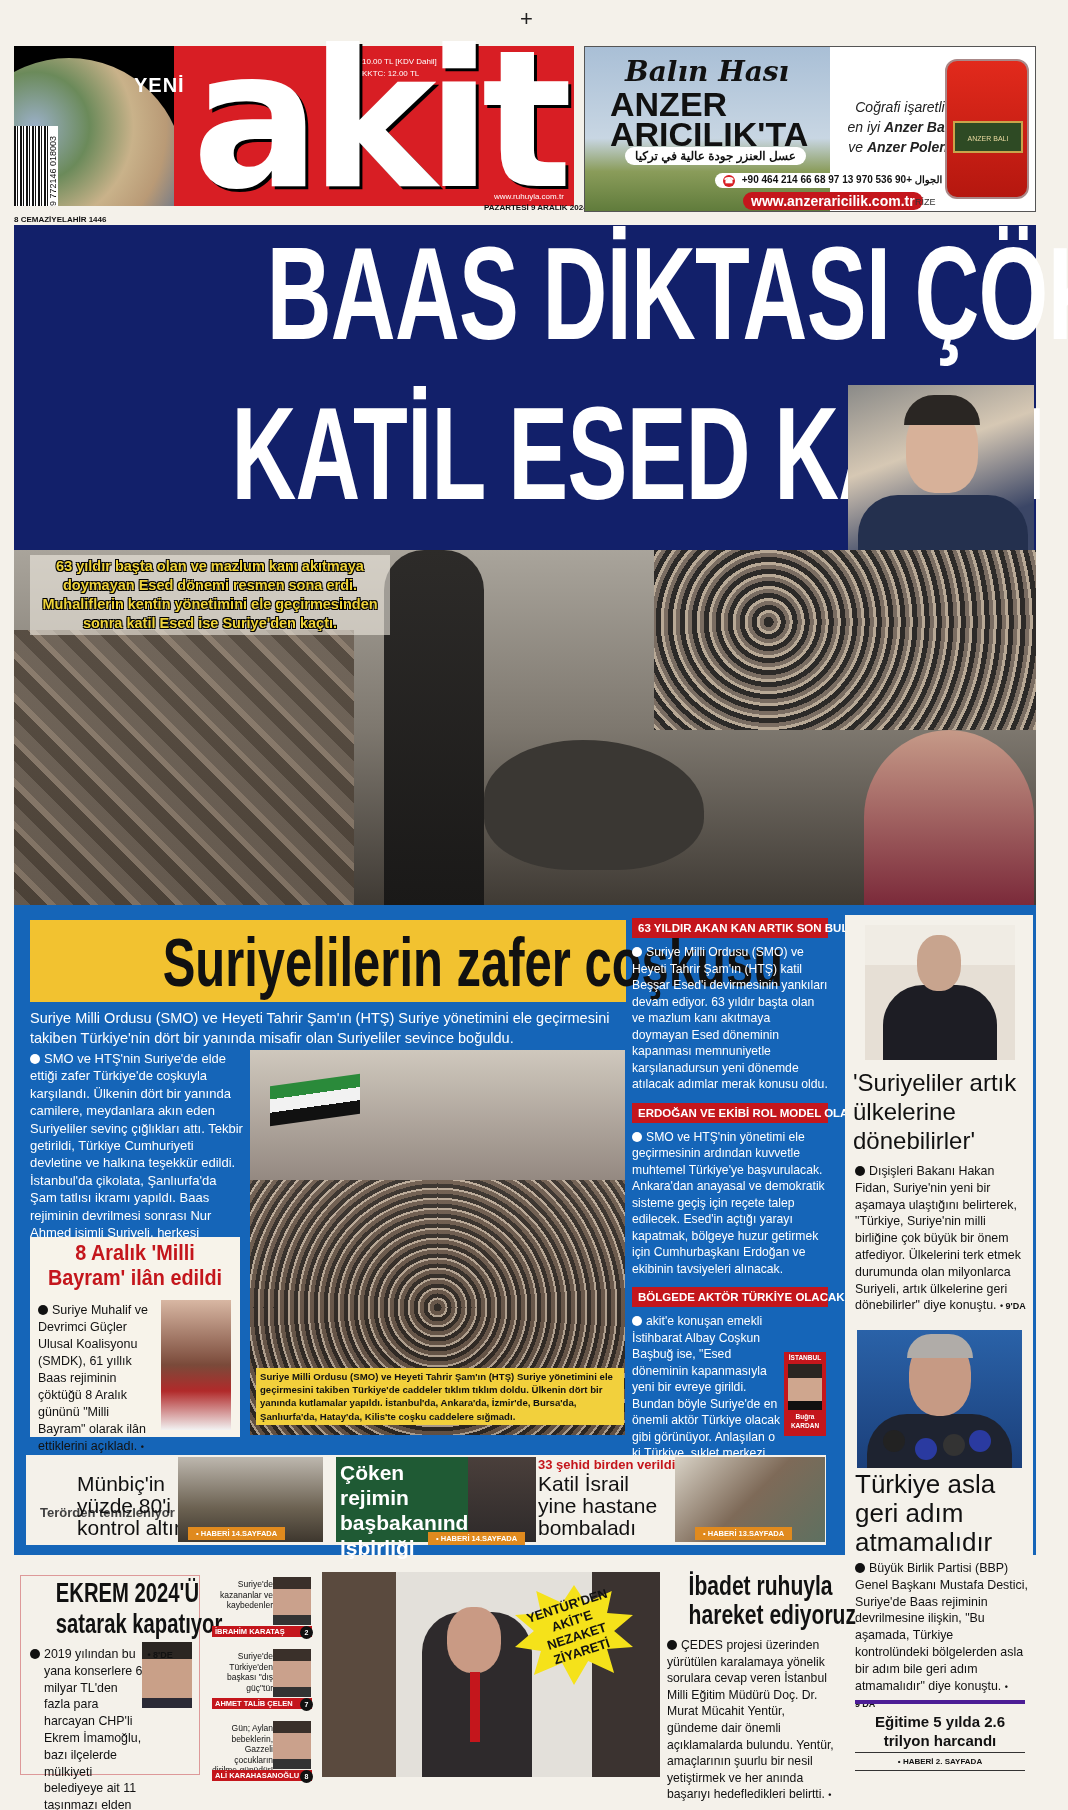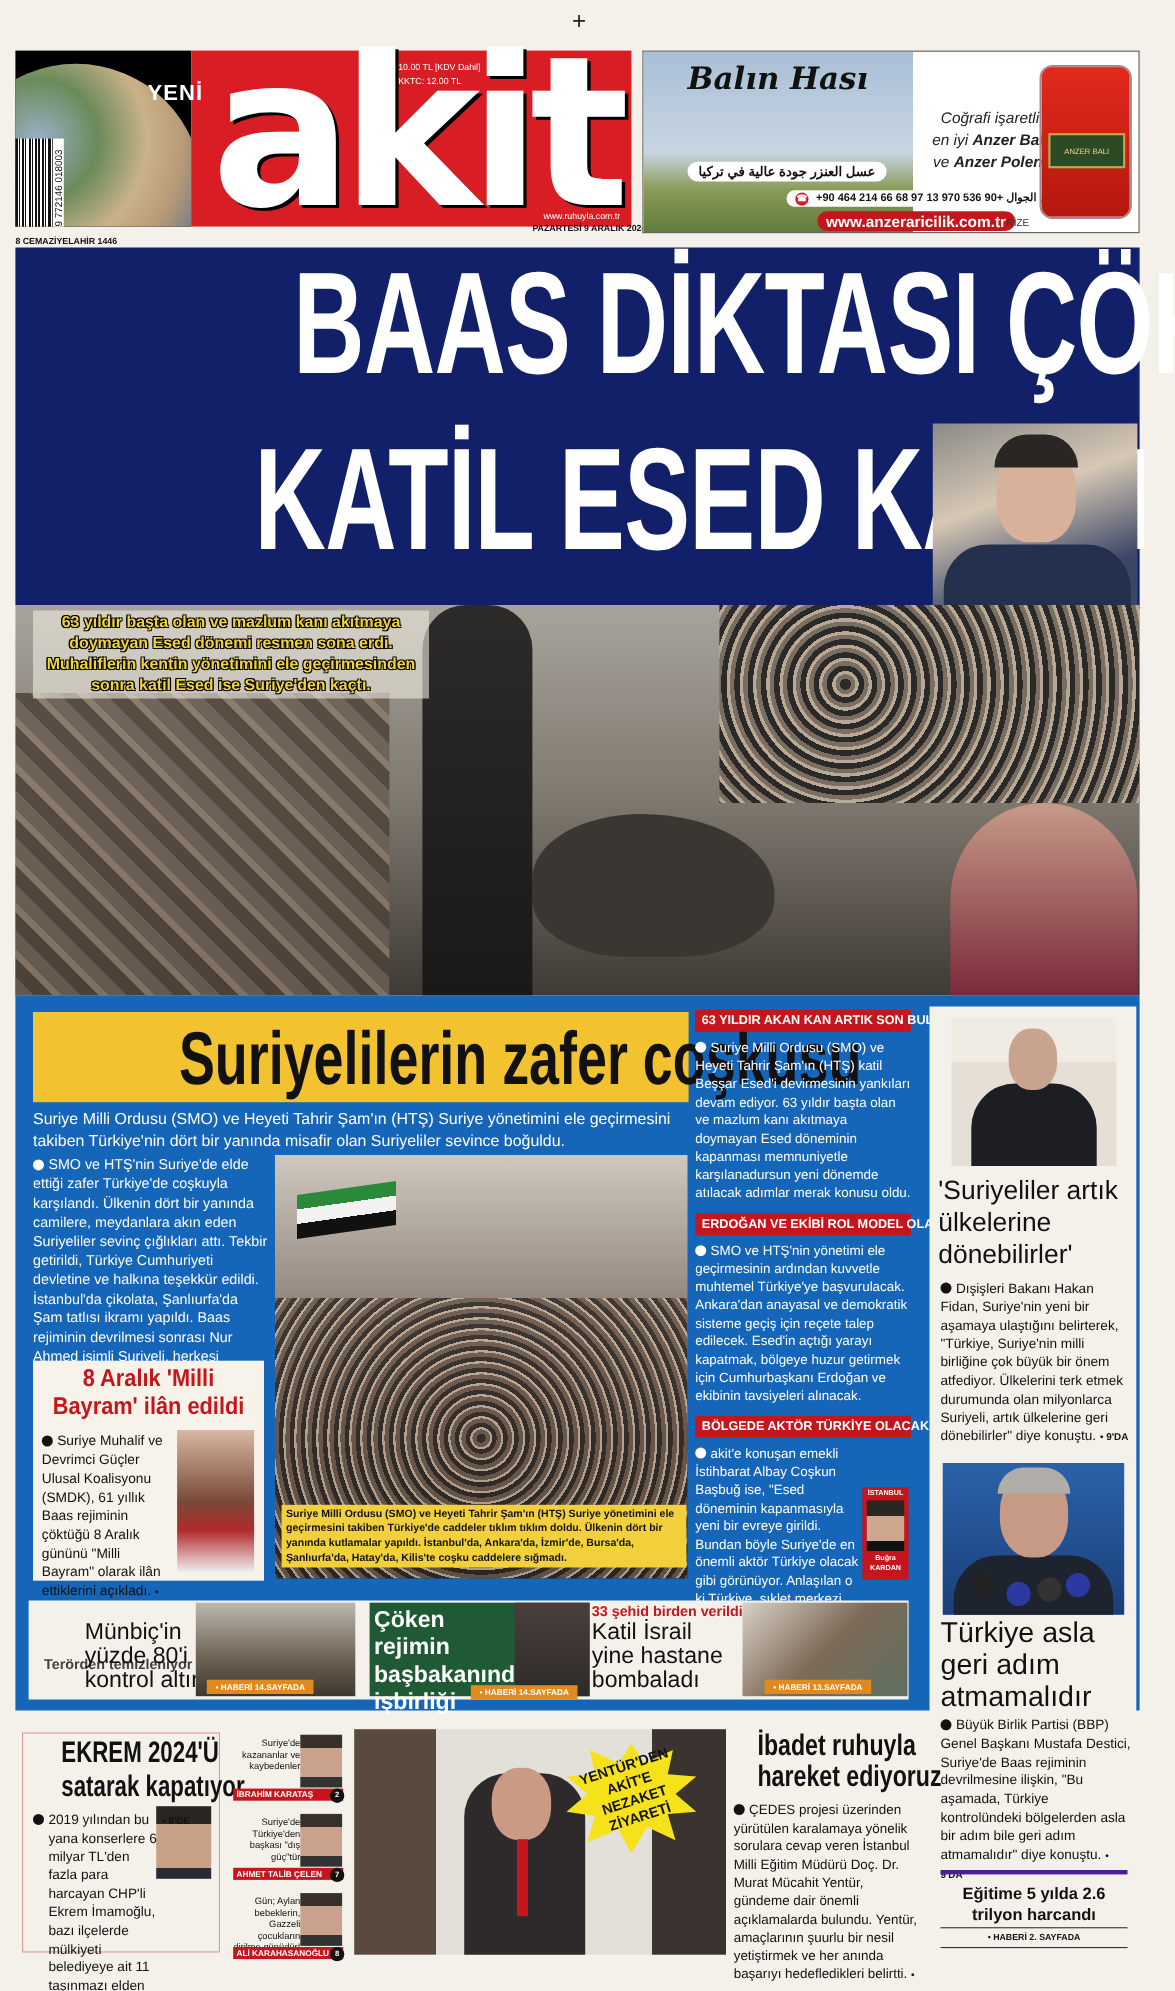--- a/index.html
+++ b/index.html
@@ -151,20 +151,24 @@
     <div>KKTC: 12.00 TL</div>
   </div>
   <div class="abs site">www.ruhuyla.com.tr</div>
 </div>
 <div class="abs hijri">8 CEMAZİYELAHİR 1446</div>
 <div class="abs date">PAZARTESİ 9 ARALIK 2024</div>
 
 <div class="abs ad">
   <div class="abs ad-sky"></div>
   <div class="abs ad-script">Balın Hası</div>
+  <div class="abs ad-anzer">
+    <div>ANZER</div>
+    <div>ARICILIK'TA</div>
+  </div>
   <div class="abs ad-arabic">عسل العنزر جودة عالية في تركيا</div>
   <div class="abs ad-tag">
     <div>Coğrafi işaretli</div>
     <div><span>en iyi </span><b>Anzer Balı</b></div>
     <div><span>ve </span><b>Anzer Poleni</b></div>
   </div>
   <div class="abs ad-phone">
     <span class="ad-phone-icon">☎</span>
     <span>+90 464 214 66 68</span>
     <span>رقم الجوال</span>

